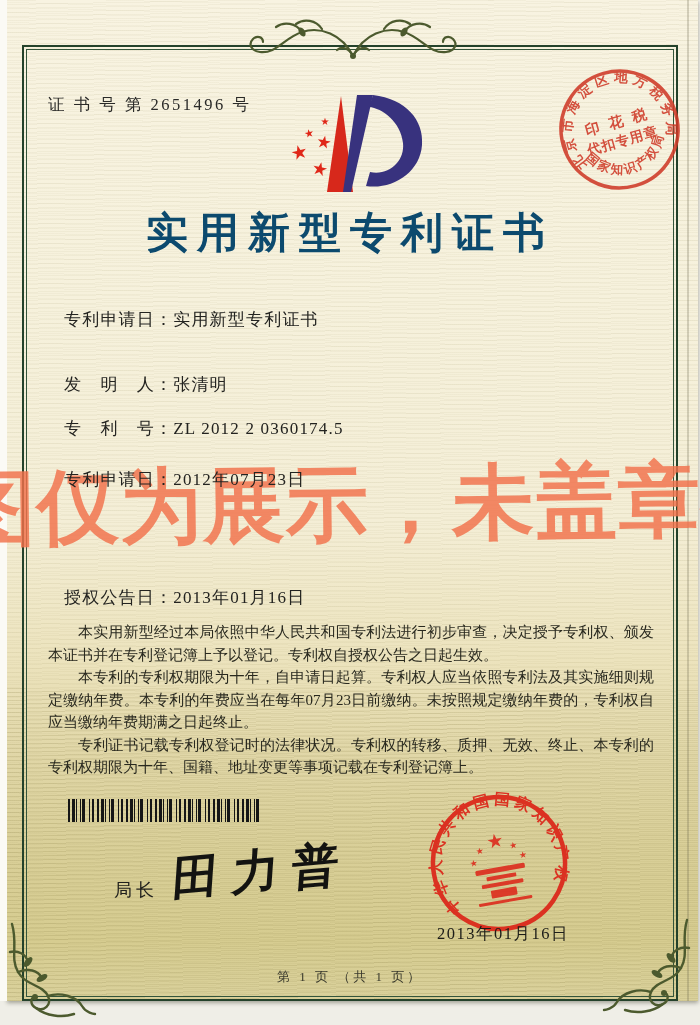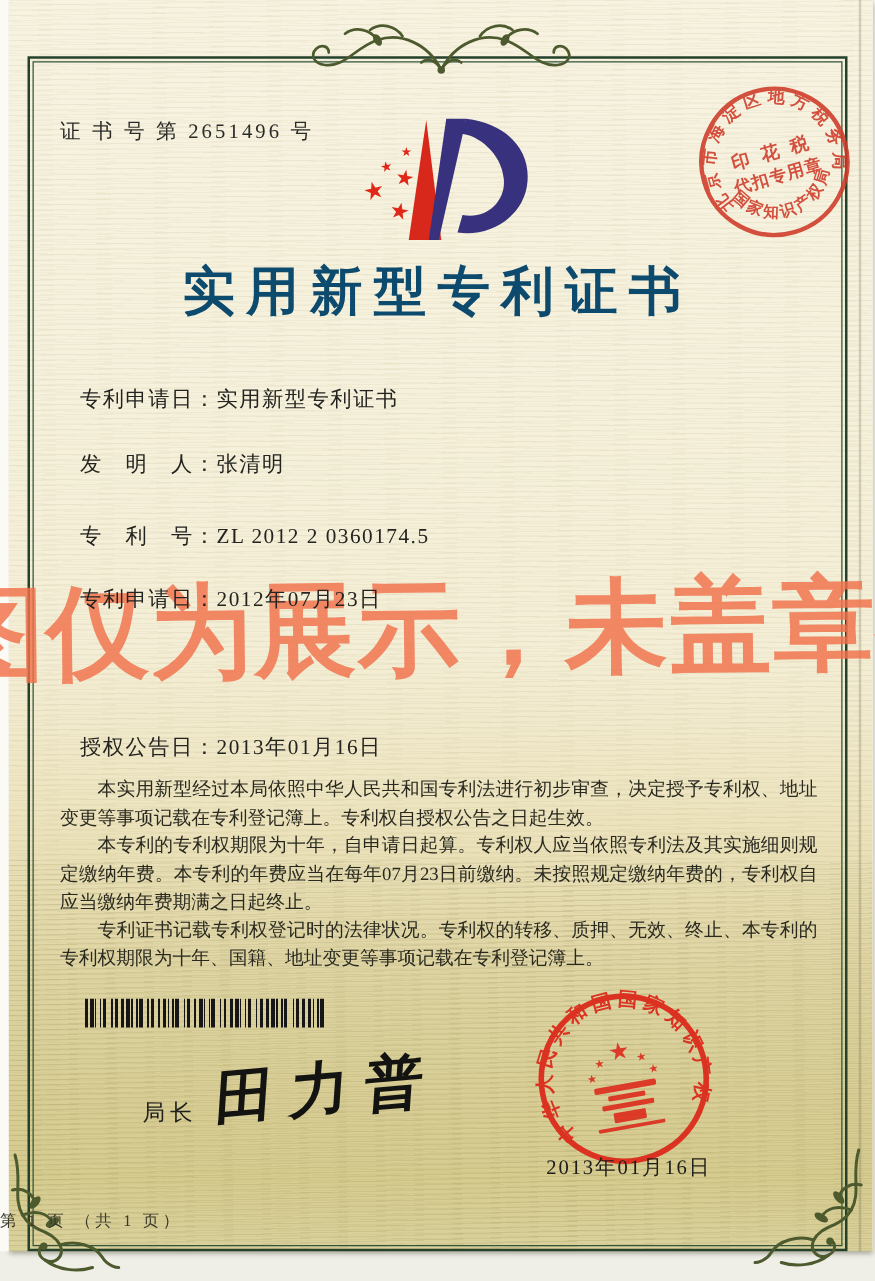--- a/index.html
+++ b/index.html
@@ -17,42 +17,42 @@
   .edge-right{position:absolute;left:687px;top:0;width:2px;height:1001px;background:rgba(100,95,70,.25);}
   .frame{position:absolute;left:22px;top:45px;width:652px;height:952px;border:2px solid #24422b;z-index:1;}
   .frame::before{content:"";position:absolute;inset:2px;border:1px solid #33543a;}
   .ornament{position:absolute;z-index:2;}
   .cert-no{position:absolute;left:48px;top:94px;font-size:16.5px;letter-spacing:2.5px;color:#2a2a28;z-index:10;}
   .logo{position:absolute;left:280px;top:92px;z-index:10;}
   .tax-stamp{position:absolute;left:552px;top:62px;z-index:10;opacity:.88;}
   .title{position:absolute;left:0;top:205px;width:700px;margin:0;text-align:center;
     font-size:42px;font-weight:700;letter-spacing:9px;color:#0c4a6e;z-index:10;}
   .field{position:absolute;left:64px;font-size:17px;letter-spacing:1.2px;color:#232320;z-index:10;white-space:nowrap;}
-  .f1{top:308px}.f2{top:360px}.f3{top:417px}.f4{top:468px}.f5{top:529px}.f6{top:586px}
+  .f1{top:308px}.f2{top:373px}.f3{top:417px}.f4{top:468px}.f5{top:529px}.f6{top:586px}
   .body-text{position:absolute;left:48px;top:621px;width:606px;z-index:10;color:#29291f;
     font-size:15px;line-height:22.5px;text-align:justify;}
   .body-text p{margin:0;text-indent:2em;}
   .watermark{position:absolute;left:-46px;top:450px;width:840px;height:112px;z-index:5;
     font-family:"Liberation Sans","DejaVu Sans",sans-serif;font-weight:900;font-size:82px;line-height:108px;
     color:#f2714b;opacity:.82;white-space:nowrap;transform:rotate(-0.7deg);letter-spacing:1px;}
   .barcode{position:absolute;left:68px;top:799px;width:192px;height:23px;z-index:10;
     background:repeating-linear-gradient(90deg,
       #161616 0 2px,rgba(0,0,0,0) 2px 4px,
       #161616 4px 7px,rgba(0,0,0,0) 7px 8px,
       #161616 8px 9px,rgba(0,0,0,0) 9px 12px,
       #161616 12px 13px,rgba(0,0,0,0) 13px 14px,
       #161616 14px 17px,rgba(0,0,0,0) 17px 21px,
       #161616 21px 22px,rgba(0,0,0,0) 22px 24px,
       #161616 24px 26px,rgba(0,0,0,0) 26px 29px);}
   .signer-title{position:absolute;left:114px;top:878px;font-size:18px;letter-spacing:4px;color:#20201d;z-index:10;text-align:center;}
   .signature{position:absolute;left:172px;top:840px;font-size:47px;font-weight:700;color:#131311;z-index:10;
     letter-spacing:13px;transform:rotate(-5deg) skewX(-9deg);white-space:nowrap;}
   .seal{position:absolute;left:421px;top:785px;z-index:9;opacity:.95;}
   .seal-date{position:absolute;left:437px;top:923px;font-size:16.5px;letter-spacing:1.5px;color:#1c1c18;z-index:10;}
-  .footer{position:absolute;left:0;top:968px;width:700px;font-size:13px;
+  .footer{position:absolute;left:0;top:968px;width:700px;text-align:center;font-size:13px;
     letter-spacing:3px;color:#39392c;z-index:10;}
   svg text{font-family:"Liberation Serif","DejaVu Serif",serif;}
 </style>
 </head>
 <body>
 
 <div class="scan">
   <div class="page"></div>
   <div class="edge-left"></div>
   <div class="edge-right"></div>
@@ -143,21 +143,21 @@
 
   <h1 class="title">实用新型专利证书</h1>
 
   <div class="field f1"><span>专利申请日：</span><span>实用新型专利证书</span></div>
   <div class="field f2"><span>发　明　人：</span><span>张清明</span></div>
   <div class="field f3"><span>专　利　号：</span><span>ZL 2012 2 0360174.5</span></div>
   <div class="field f4"><span>专利申请日：</span><span>2012年07月23日</span></div>
   <div class="field f6"><span>授权公告日：</span><span>2013年01月16日</span></div>
 
   <div class="body-text">
-    <p>本实用新型经过本局依照中华人民共和国专利法进行初步审查，决定授予专利权、地址变更等事项记载在专利登记簿上。专利权自授权公告之日起生效。</p>
+    <p>本实用新型经过本局依照中华人民共和国专利法进行初步审查，决定授予专利权、颁发本证书并在专利登记簿上予以登记。专利权自授权公告之日起生效。</p>
     <p>本专利的专利权期限为十年，自申请日起算。专利权人应当依照专利法及其实施细则规定缴纳年费。本专利的年费应当在每年07月23日前缴纳。未按照规定缴纳年费的，专利权自应当缴纳年费期满之日起终止。</p>
     <p>专利证书记载专利权登记时的法律状况。专利权的转移、质押、无效、终止、本专利的专利权期限为十年、国籍、地址变更等事项记载在专利登记簿上。</p>
   </div>
 
   <div class="barcode"></div>
 
   <div class="signer-title">局长</div>
   <div class="signature">田力普</div>
 
   <svg class="seal" width="156" height="156" viewBox="-78 -78 156 156">

